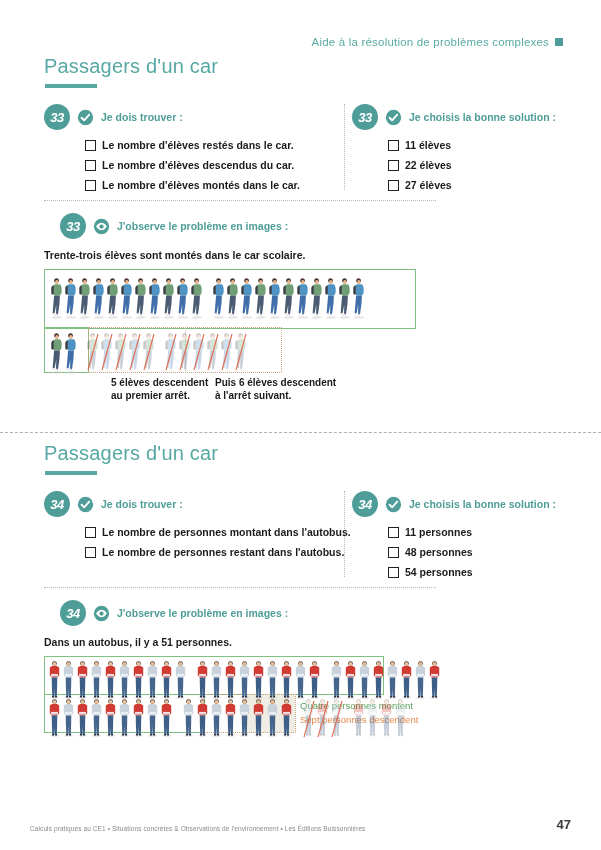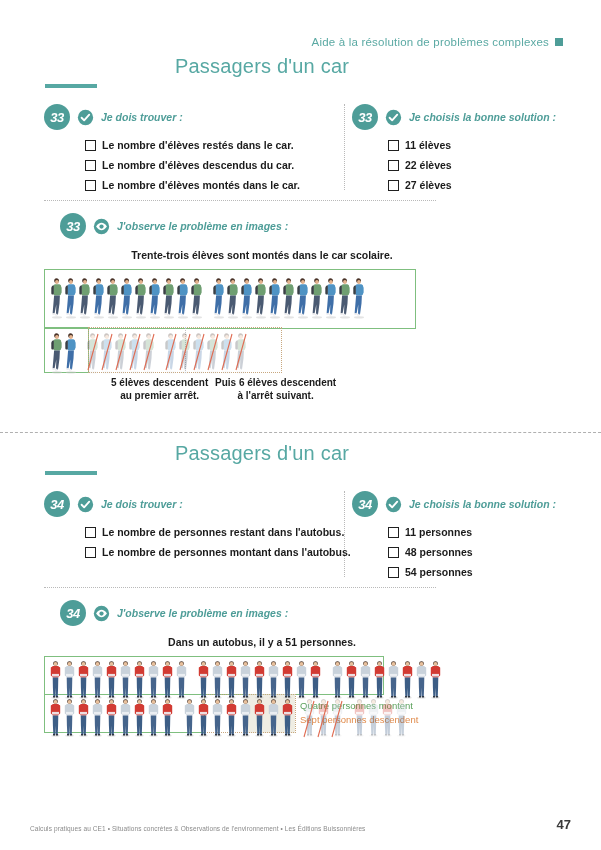--- a/index.html
+++ b/index.html
@@ -5,21 +5,21 @@
   * { box-sizing: border-box; }
   html, body { margin:0; padding:0; }
   body {
     width:601px; height:850px;
     background:#ffffff;
     font-family:"Liberation Sans", sans-serif;
     color:#1b1b1b;
     position:relative;
     overflow:hidden;
   }
-  .page { position:relative; width:601px; height:850px;text-align:center; }
+  .page { position:relative; width:601px; height:850px; }
 
   
   .runhead {
     position:absolute; top:36px; right:38px;
     font-size:11.5px; color:#5aa9a3; letter-spacing:.2px;
     display:flex; align-items:center; gap:6px;
     white-space:nowrap;
   }
   .runhead .sq { width:8px; height:8px; background:#4e9d98; display:inline-block; }
 
@@ -46,21 +46,21 @@
   .prompt { display:flex; align-items:center; gap:7px; height:26px; }
   .num-badge {
     width:26px; height:26px; border-radius:50%;
     background:#4e9d98; color:#fff;
     font-size:13px; font-weight:bold; font-style:italic;
     display:flex; align-items:center; justify-content:center;
     flex:0 0 auto; letter-spacing:-0.5px;
   }
   .ic { width:17px; height:17px; flex:0 0 auto; }
   .prompt-label {
-    font-size:10.5px; font-style:italic; color:#4e9d98; font-weight:bold;
+    font-size:10.5px; color:#4e9d98; font-weight:bold;
     white-space:nowrap;
   }
 
   .opts { margin-top:9px; }
   .opt { display:flex; align-items:flex-start; gap:6px; margin-bottom:8px;margin-left:41px; }
   .cbox {
     width:11px; height:11px; border:1.4px solid #202020; background:#fff;
     flex:0 0 auto; margin-top:1px;
   }
   .opt-text { font-size:10.5px; font-weight:bold; color:#1b1b1b; line-height:12px; white-space:nowrap; }
@@ -605,25 +605,25 @@
           <span class="num-badge">34</span>
           <svg class="ic" viewBox="0 0 20 20">
             <circle cx="10" cy="10" r="9" fill="#4e9d98"></circle>
             <path d="M5.4 10.3l3 3 6-6.6" fill="none" stroke="#fff" stroke-width="2.2" stroke-linecap="round" stroke-linejoin="round"></path>
           </svg>
           <span class="prompt-label">Je dois trouver :</span>
         </div>
         <div class="opts">
           <div class="opt">
             <span class="cbox"></span>
-            <span class="opt-text">Le nombre de personnes restant dans l'autobus.</span>
+            <span class="opt-text">Le nombre de personnes montant dans l'autobus.</span>
           </div>
           <div class="opt">
             <span class="cbox"></span>
-            <span class="opt-text">Le nombre de personnes montant dans l'autobus.</span>
+            <span class="opt-text">Le nombre de personnes restant dans l'autobus.</span>
           </div>
         </div>
       </div>
 
       <div class="col-right">
         <div class="prompt">
           <span class="num-badge">34</span>
           <svg class="ic" viewBox="0 0 20 20">
             <circle cx="10" cy="10" r="9" fill="#4e9d98"></circle>
             <path d="M5.4 10.3l3 3 6-6.6" fill="none" stroke="#fff" stroke-width="2.2" stroke-linecap="round" stroke-linejoin="round"></path>

